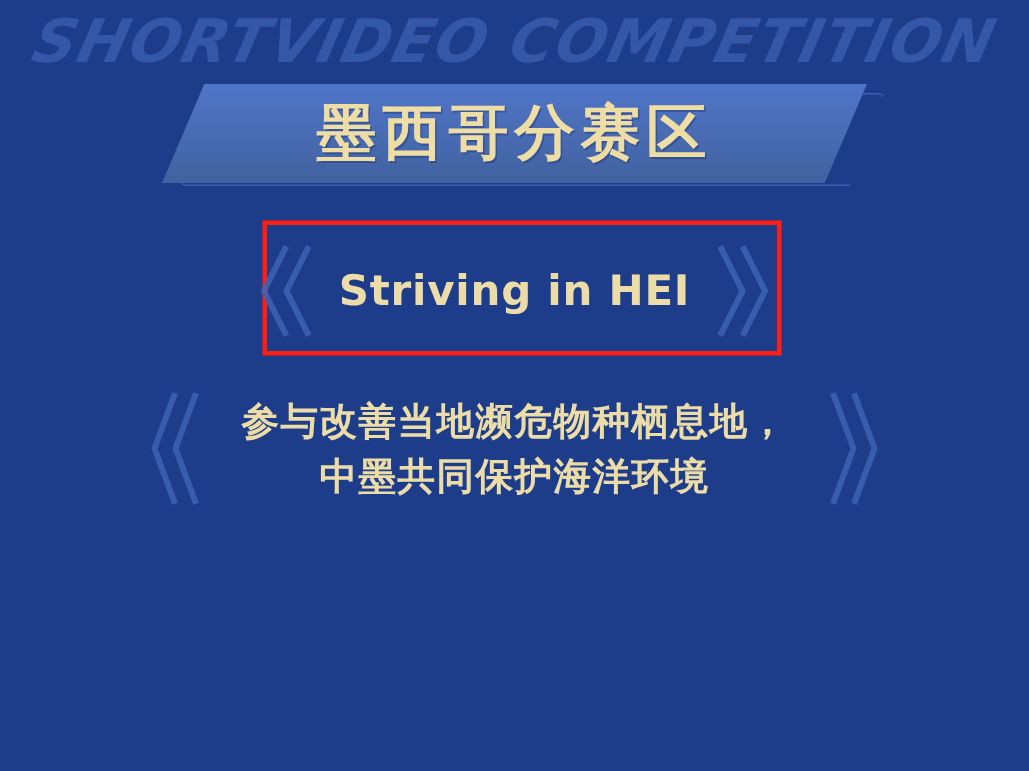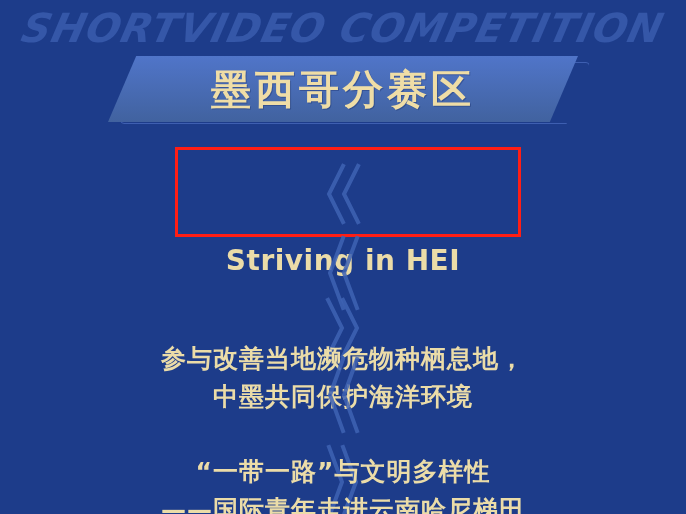--- a/index.html
+++ b/index.html
@@ -103,21 +103,20 @@
 
   
   .block {
     position: absolute;
     left: 0;
     width: 686px;
     display: flex;
     align-items: center;
     justify-content: center;
     gap: 18px;
-    flex-direction: column;
   }
 
   .chev {
     flex: 0 0 auto;
     display: block;
     opacity: .85;
   }
   .chev path {
     stroke: #3F63B4;
     stroke-width: 4;
@@ -139,21 +138,21 @@
   
   #block-title { top: 162px; }
   #block-title .block-text {
     font-size: 28px;
     letter-spacing: .5px;
     line-height: 1.2;
   }
   #block-title .chev { width: 36px; height: 64px; }
 
   
-  #block-body1 { top: 234px; gap: 28px; }
+  #block-body1 { top: 260px; gap: 28px; }
   #block-body1 .block-text {
     font-size: 25px;
     line-height: 1.5;
   }
   #block-body1 .chev { width: 34px; height: 78px; }
 
   
   #block-body2 { top: 355px; }
   #block-body2 .block-text {
     font-size: 25px;
@@ -195,26 +194,14 @@
       <path d="M31 4 L18 39 L31 74"></path>
     </svg>
     <div class="block-text">参与改善当地濒危物种栖息地，
 中墨共同保护海洋环境</div>
     <svg class="chev" viewBox="0 0 34 78">
       <path d="M17 4 L30 39 L17 74"></path>
       <path d="M3 4 L16 39 L3 74"></path>
     </svg>
   </div>
 
-  <div class="block" id="block-body2">
-    <svg class="chev" viewBox="0 0 34 80">
-      <path d="M17 4 L4 40 L17 76"></path>
-      <path d="M31 4 L18 40 L31 76"></path>
-    </svg>
-    <div class="block-text">“一带一路”与文明多样性
-——国际青年走进云南哈尼梯田</div>
-    <svg class="chev" viewBox="0 0 34 80">
-      <path d="M17 4 L30 40 L17 76"></path>
-      <path d="M3 4 L16 40 L3 76"></path>
-    </svg>
-  </div>
 
 </div>
 
 </body></html>

